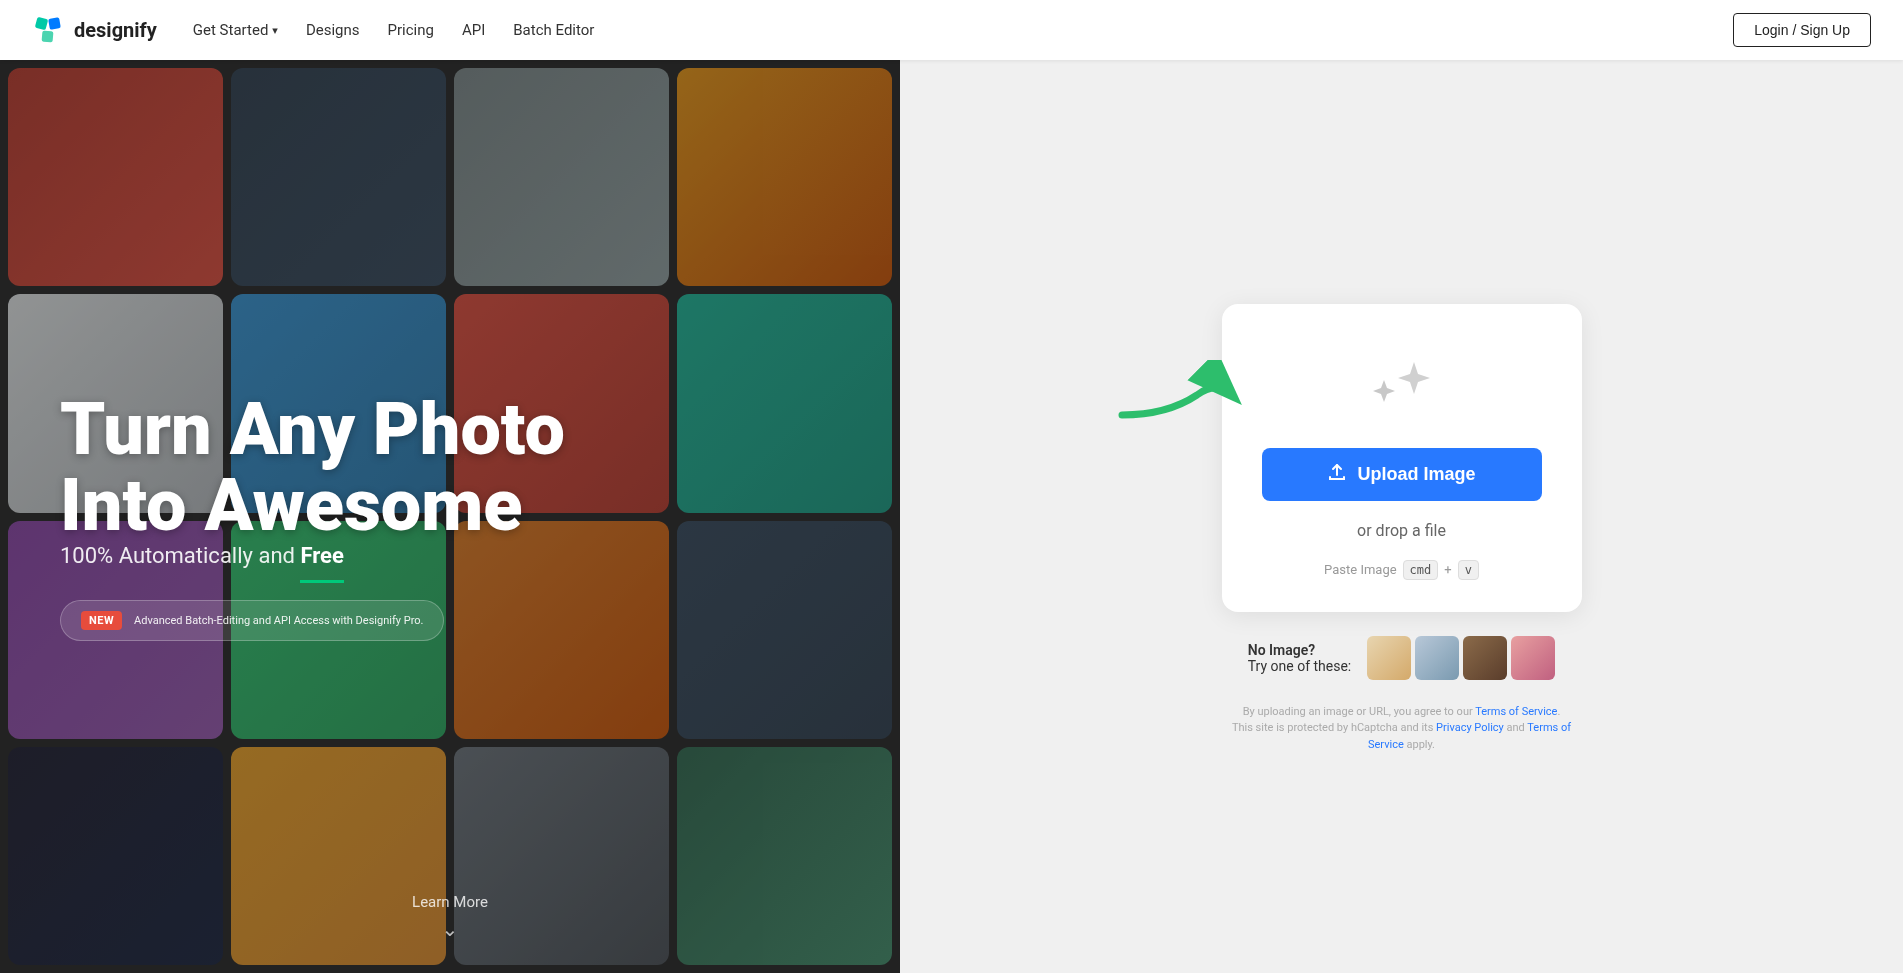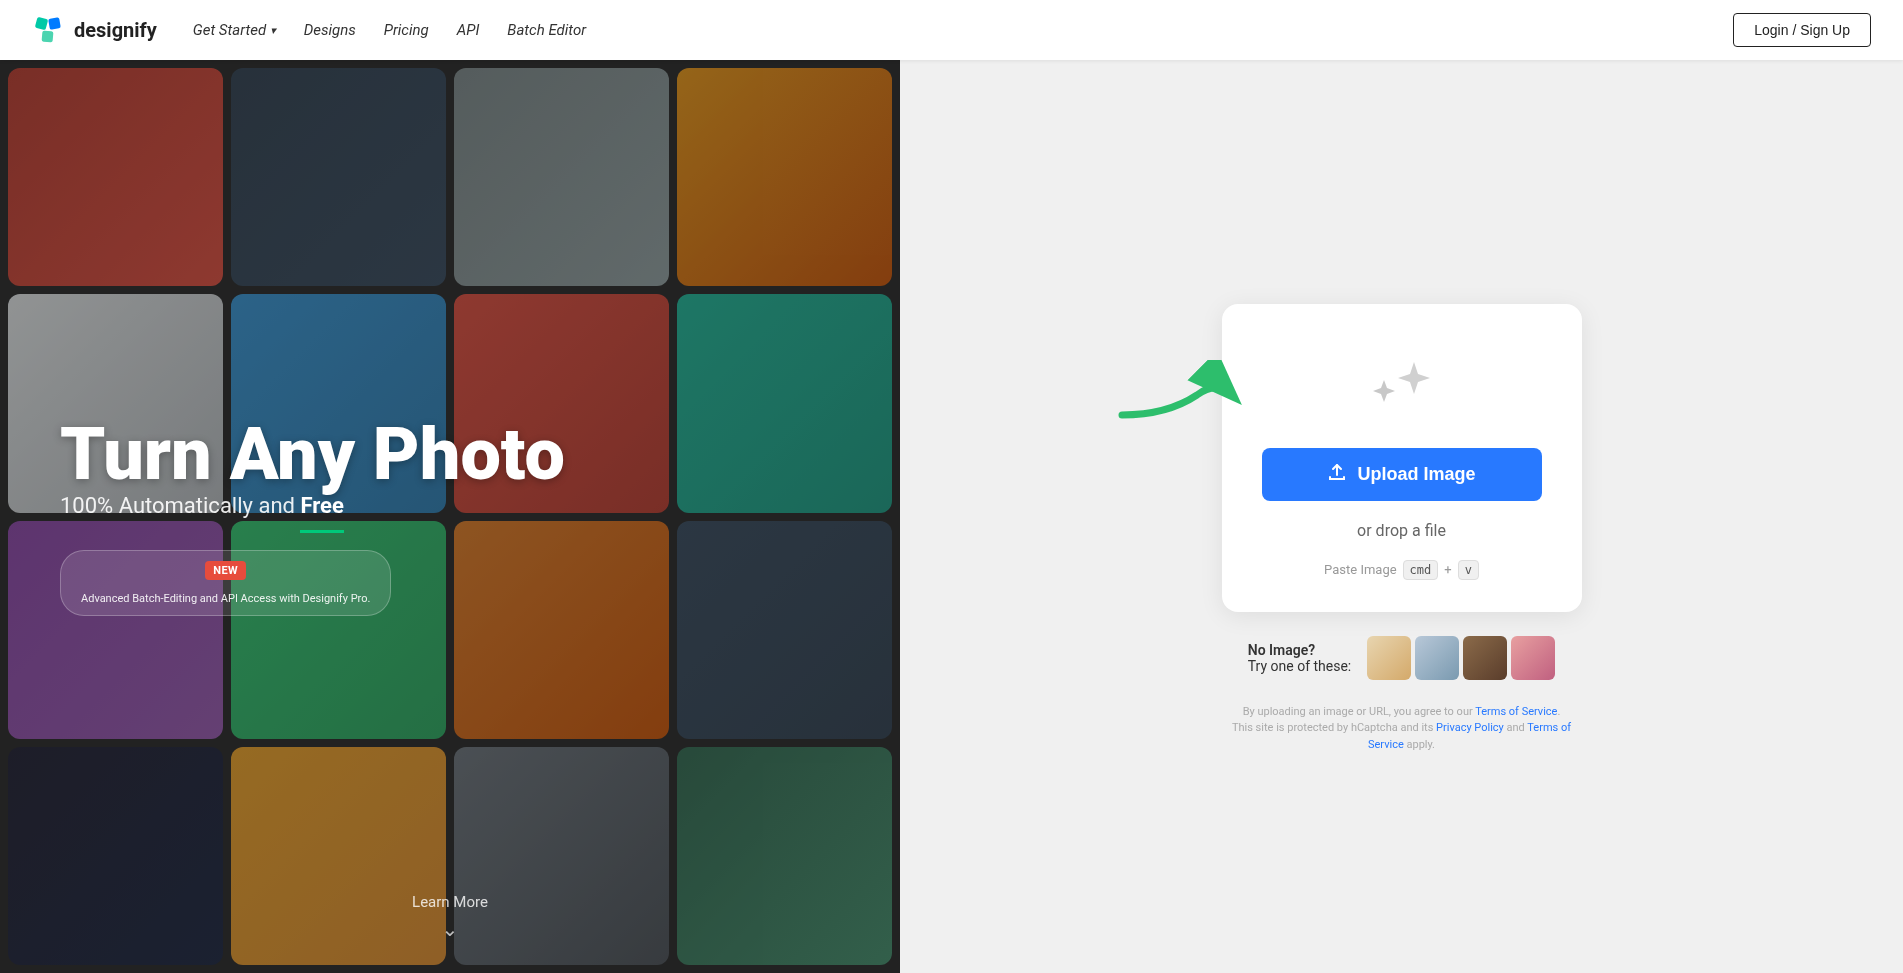--- a/index.html
+++ b/index.html
@@ -13,21 +13,21 @@
       padding: 0 32px;
       z-index: 100;
       box-shadow: 0 1px 4px rgba(0,0,0,0.08);
     }
     .navbar-left { display: flex; align-items: center; gap: 36px; }
     .logo { display: flex; align-items: center; gap: 10px; text-decoration: none; }
     .logo-text { font-size: 20px; font-weight: 700; color: #222; }
     .nav-links { display: flex; align-items: center; gap: 28px; }
     .nav-link {
       font-size: 15px; color: #333; text-decoration: none; cursor: pointer;
-      display: flex; align-items: center; gap: 4px; font-style: italic;
+      display: flex; align-items: center; gap: 4px;
     }
     .nav-link-dropdown::after { content: '▾'; font-size: 11px; }
     .navbar-right {}
     .login-btn {
       border: 1.5px solid #222; background: #fff; color: #222;
       padding: 8px 20px; font-size: 14px; font-weight: 500;
       border-radius: 4px; cursor: pointer;
     }
 
     
@@ -99,21 +99,20 @@
     .new-badge-row {
       display: flex; align-items: center;
     }
     .new-badge-container {
       display: flex; align-items: center; gap: 12px;
       background: rgba(255,255,255,0.12);
       border: 1px solid rgba(255,255,255,0.25);
       border-radius: 24px;
       padding: 10px 20px;
       max-width: 520px;
-      flex-direction: column;
     }
     .new-badge {
       background: #e74c3c; color: #fff;
       font-size: 11px; font-weight: 700;
       padding: 3px 8px; border-radius: 4px;
       letter-spacing: 0.5px;
     }
     .new-badge-text {
       font-size: 11px; color: rgba(255,255,255,0.9);
     }
@@ -262,20 +261,21 @@
       <div class="grid-cell"></div>
       <div class="grid-cell"></div>
       <div class="grid-cell"></div>
       <div class="grid-cell"></div>
       <div class="grid-cell"></div>
       <div class="grid-cell"></div>
     </div>
     <div class="hero-overlay">
       <h1 class="hero-title">
         <span>Turn Any Photo</span><br>
+        <span>Into Awesome</span>
       </h1>
       <p class="hero-subtitle">
         <span>100% Automatically and </span><span class="free-text">Free</span>
       </p>
       <div class="new-badge-row">
         <div class="new-badge-container">
           <span class="new-badge">NEW</span>
           <span class="new-badge-text">Advanced Batch-Editing and API Access with Designify Pro.</span>
         </div>
       </div>

